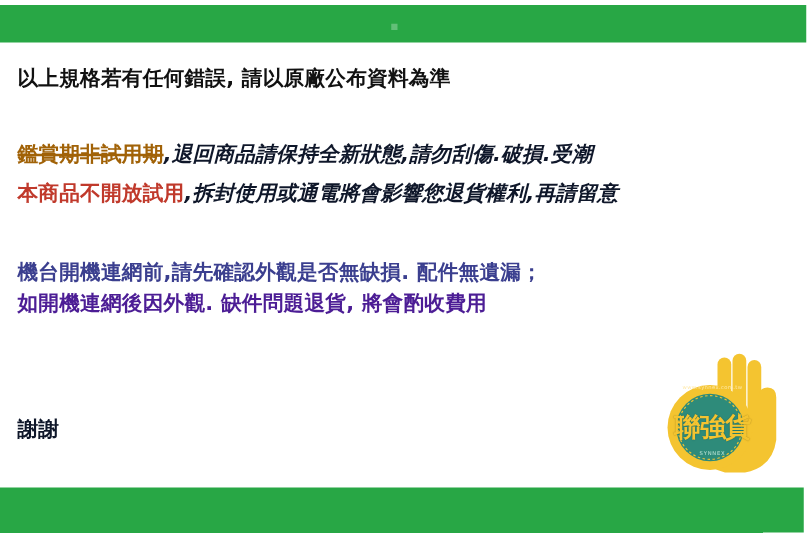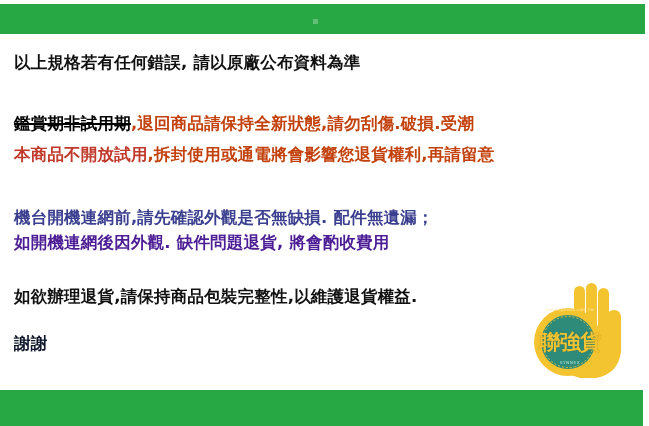--- a/index.html
+++ b/index.html
@@ -64,28 +64,28 @@
   }
   .l1 { top: 19px; color: #111111; }
   .l2 { top: 80px; }
   .l3 { top: 111px; }
   .l4 { top: 174px; color: #3b3f8f; }
   .l5 { top: 199px; color: #4c1d95; }
   .l6 { top: 253px; color: #111111; }
   .l7 { top: 300px; color: #0f172a; }
 
   .red-strike {
-    color: #000000;
+    color: #a16207;
     text-decoration: line-through;
     text-decoration-thickness: 2px;
   }
   .red-plain {
     color: #c0392b;
   }
-  .blk { color: #c2410c; }
+  .blk { color: #0f172a; font-style: italic; }
 
   
   .logo {
     position: absolute;
     left: 530px;
     top: 272px;
     width: 112px;
     height: 110px;
   }
   .logo svg { display: block; }
@@ -140,21 +140,20 @@
     </div>
 
     <div class="line l3">
       <span class="red-plain">本商品不開放試用</span><span class="blk">,拆封使用或通電將會影響您退貨權利,再請留意</span>
     </div>
 
     <div class="line l4">機台開機連網前,請先確認外觀是否無缺損. 配件無遺漏；</div>
 
     <div class="line l5">如開機連網後因外觀. 缺件問題退貨, 將會酌收費用</div>
 
-    <div class="line l6">如欲辦理退貨,請保持商品包裝完整性,以維護退貨權益.</div>
 
     <div class="line l7">謝謝</div>
 
   </div>
 
   <div class="logo">
     <svg width="112" height="110" viewBox="0 0 112 110">
 
       <g fill="#f4c430">
 

